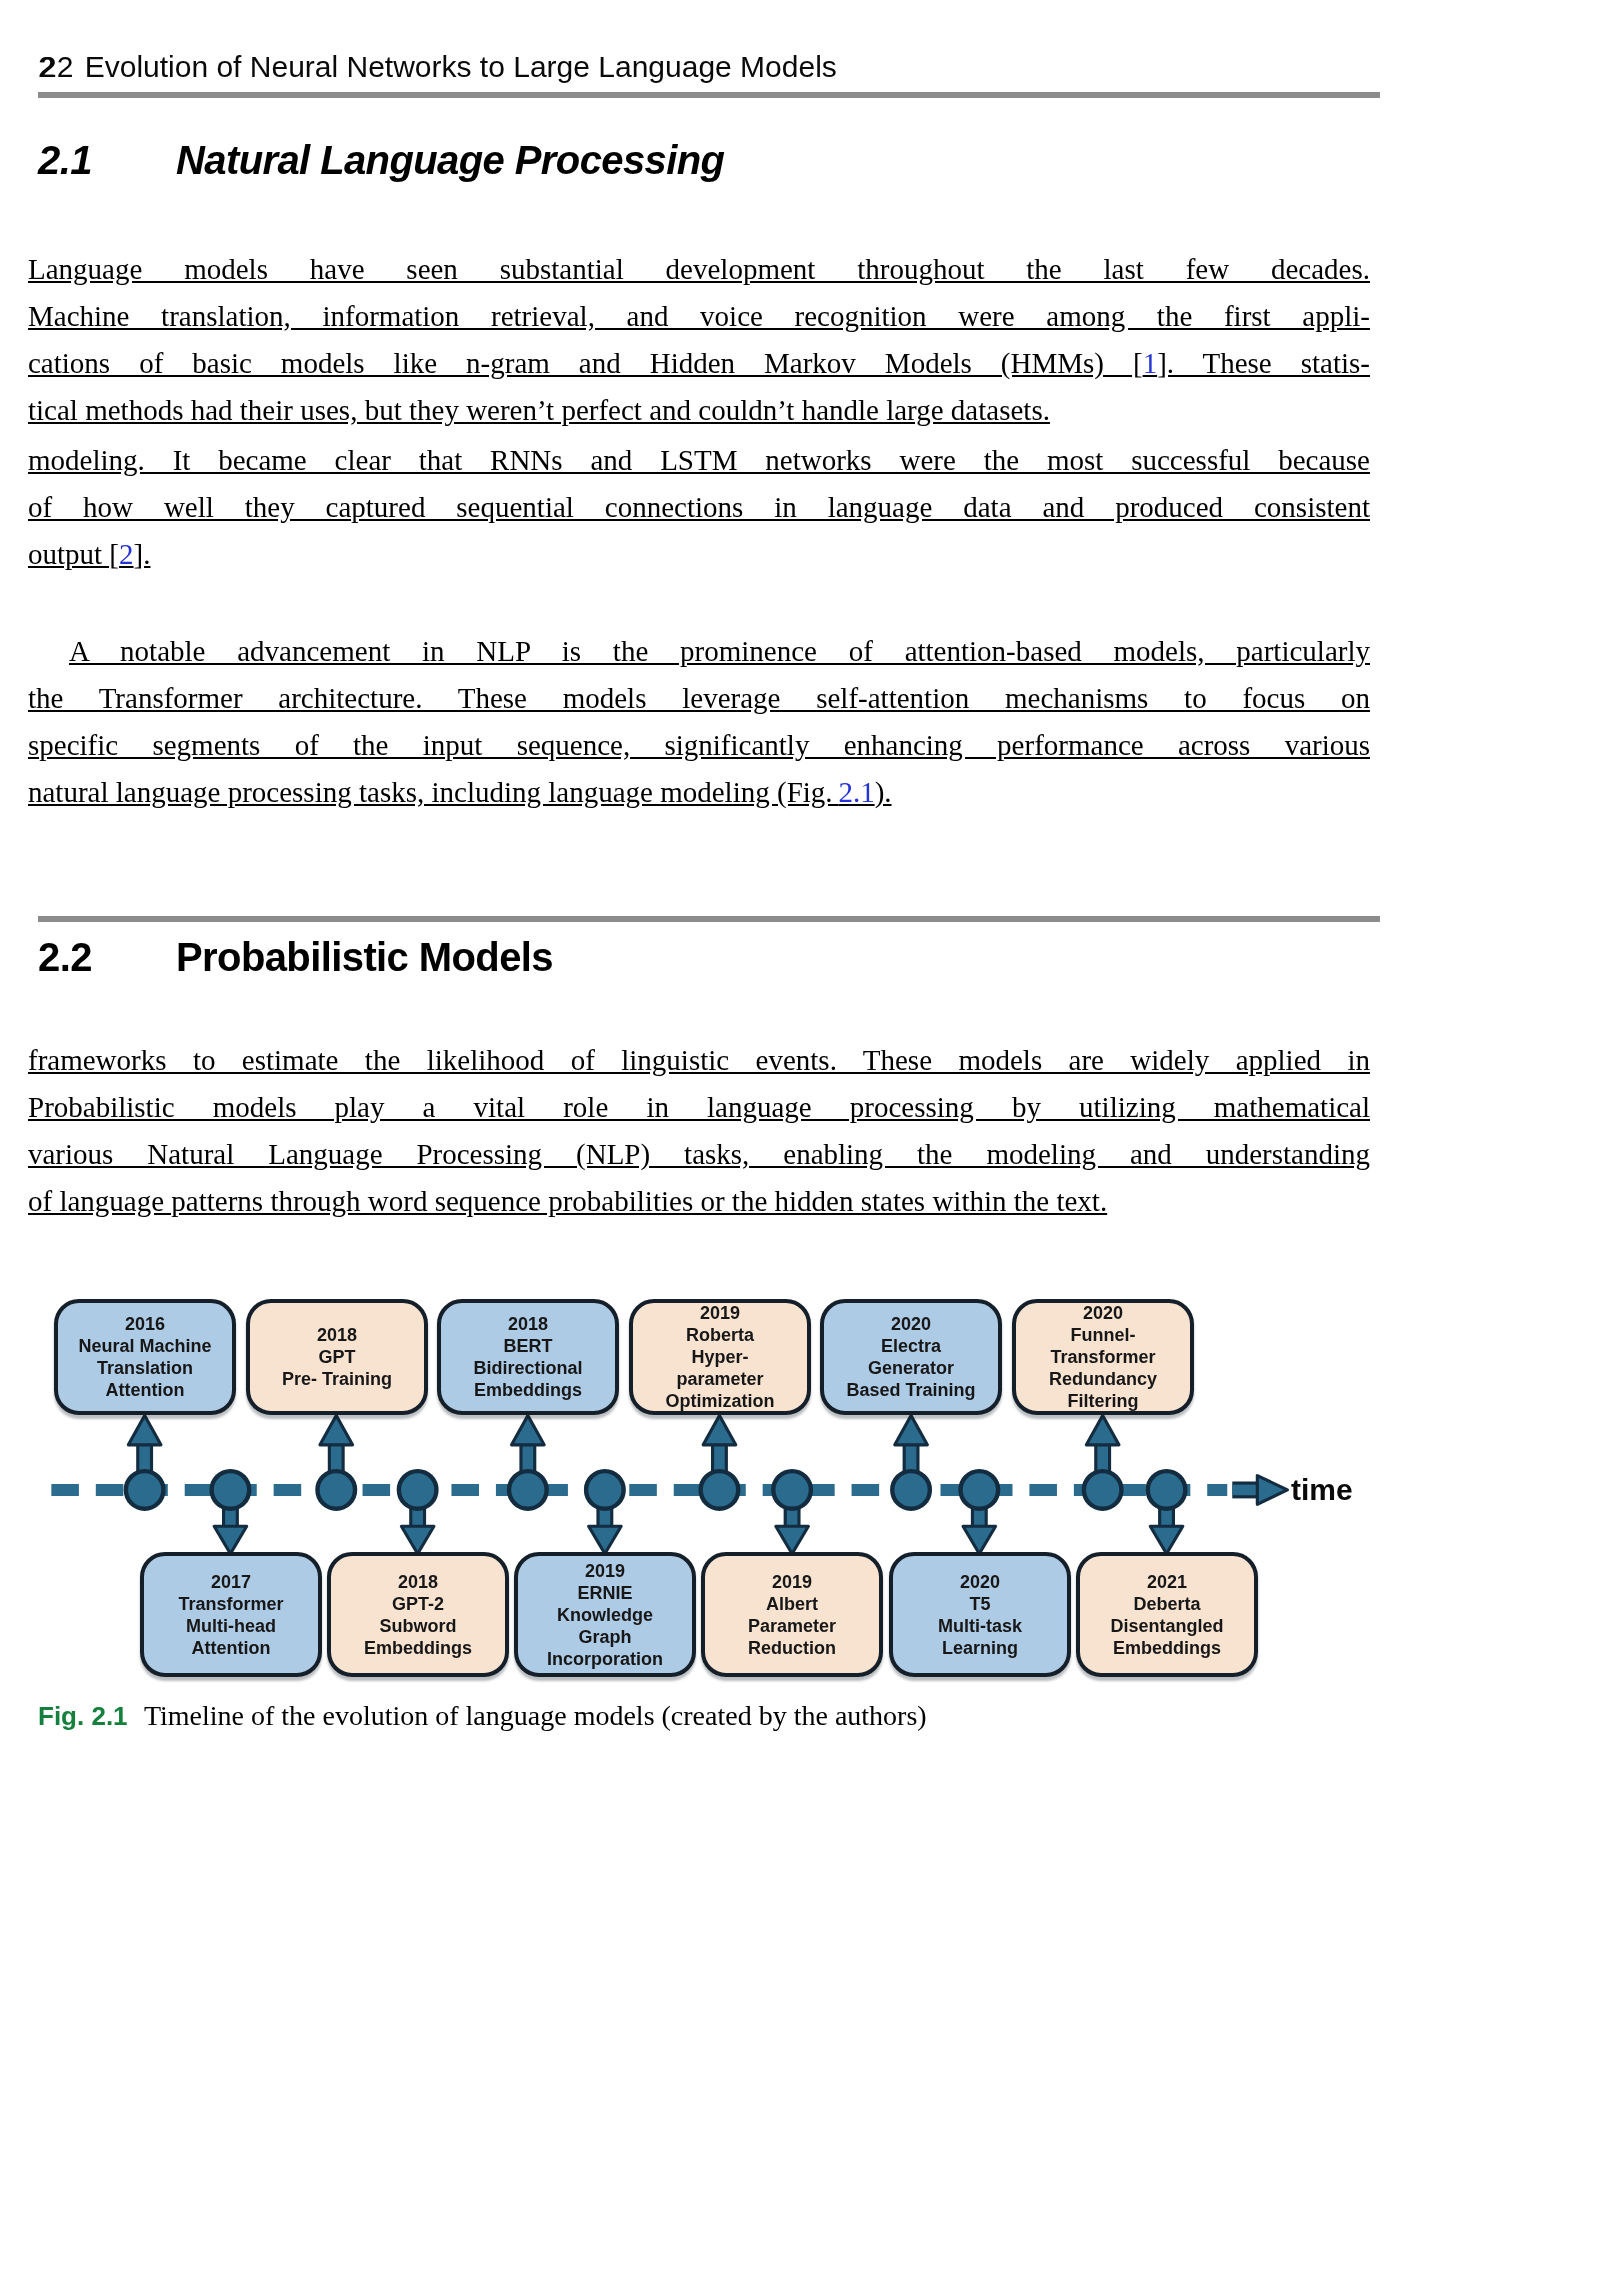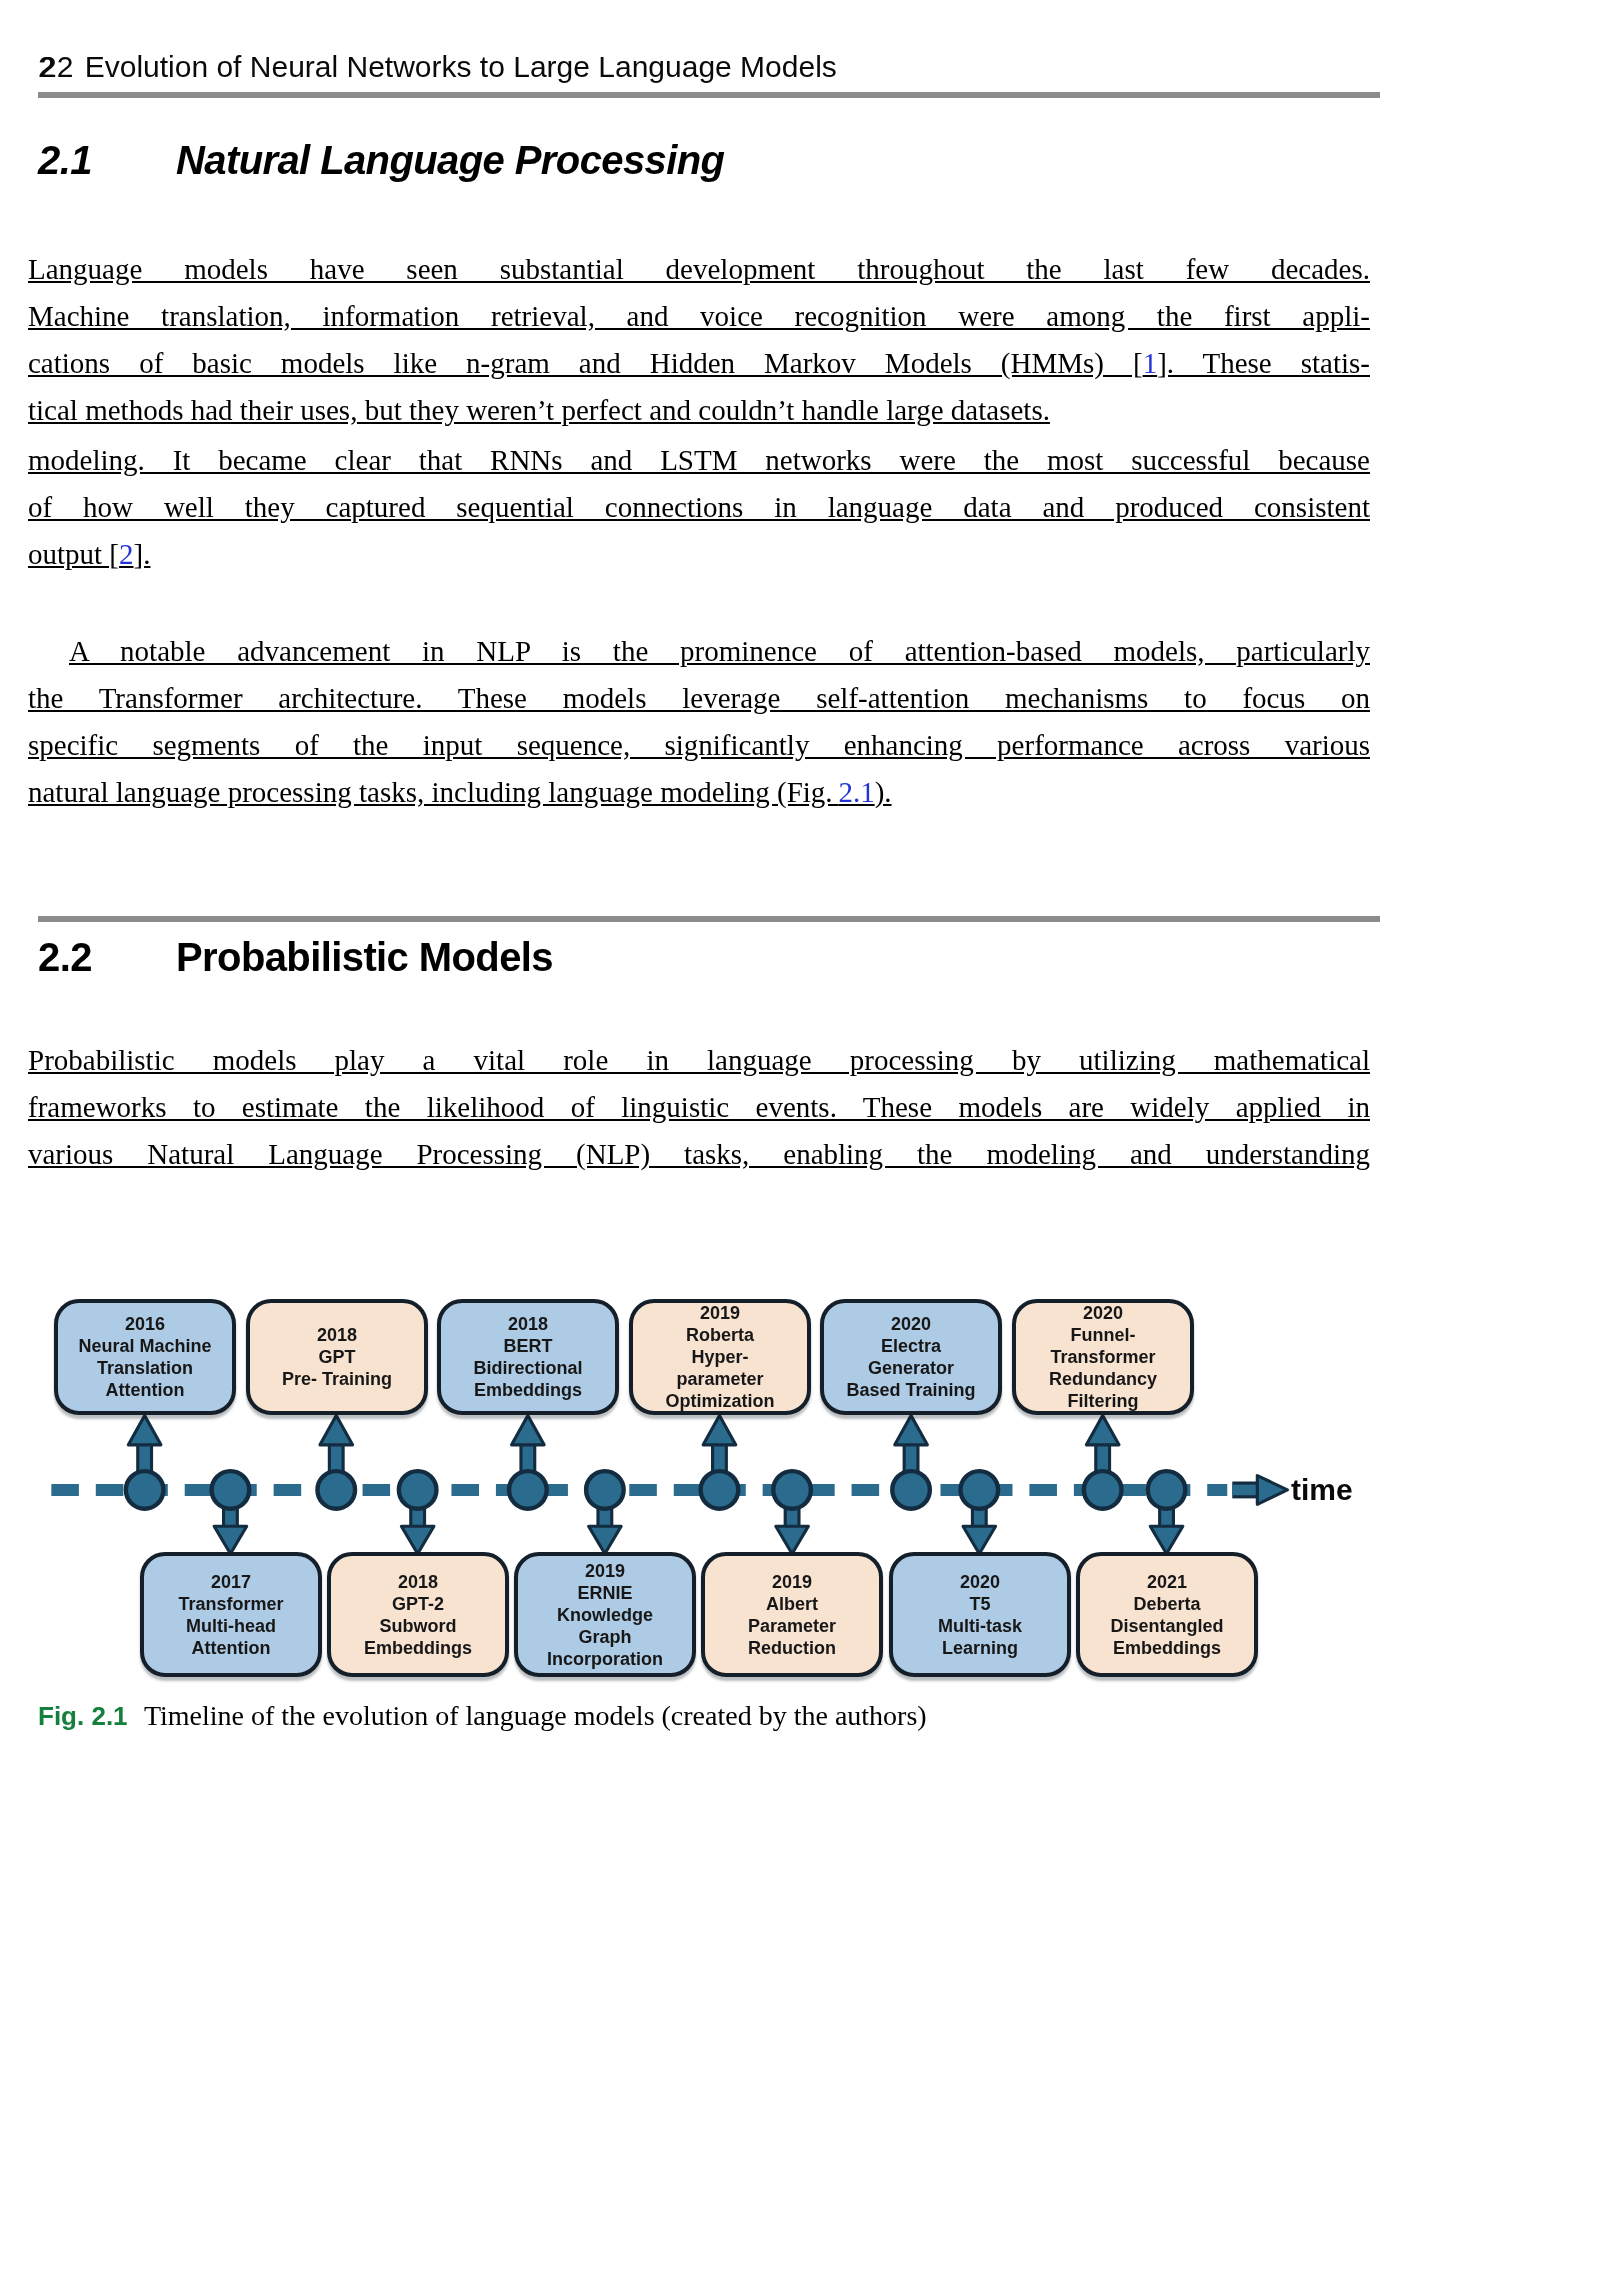--- a/index.html
+++ b/index.html
@@ -88,23 +88,24 @@
       <div class="jline"><span>specific segments of the input sequence, significantly enhancing performance across various</span></div>
       <div class="jline last"><span>natural language processing tasks, including language modeling (Fig. </span><span class="ref">2.1</span><span>).</span></div>
     </div>
 
   <div class="rule r2"></div>
   <div class="shead h22">
     <span class="num">2.2</span><span class="ttl">Probabilistic Models</span>
   </div>
 
   <div class="para p3">
+      <div class="jline"><span>frameworks to estimate the likelihood of linguistic events. These models are widely applied in</span></div>
       <div class="jline first"><span>Probabilistic models play a vital role in language processing by utilizing mathematical</span></div>
-      <div class="jline"><span>frameworks to estimate the likelihood of linguistic events. These models are widely applied in</span></div>
       <div class="jline"><span>various Natural Language Processing (NLP) tasks, enabling the modeling and understanding</span></div>
+      <div class="jline last"><span>of language patterns through word sequence probabilities or the hidden states within the text.</span></div>
     </div>
 
   <div class="figure">
     <svg width="1623" height="417" viewBox="0 0 2592 665">
       <line class="dashline" x1="82" y1="338" x2="1960" y2="338"></line>
       <line class="stem-o" x1="1968" y1="338" x2="2012" y2="338"></line>
       <line class="stem" x1="1968" y1="338" x2="2012" y2="338"></line>
       <polygon class="axhead" points="2008,315 2008,361 2056,338"></polygon>
 
       <g>

